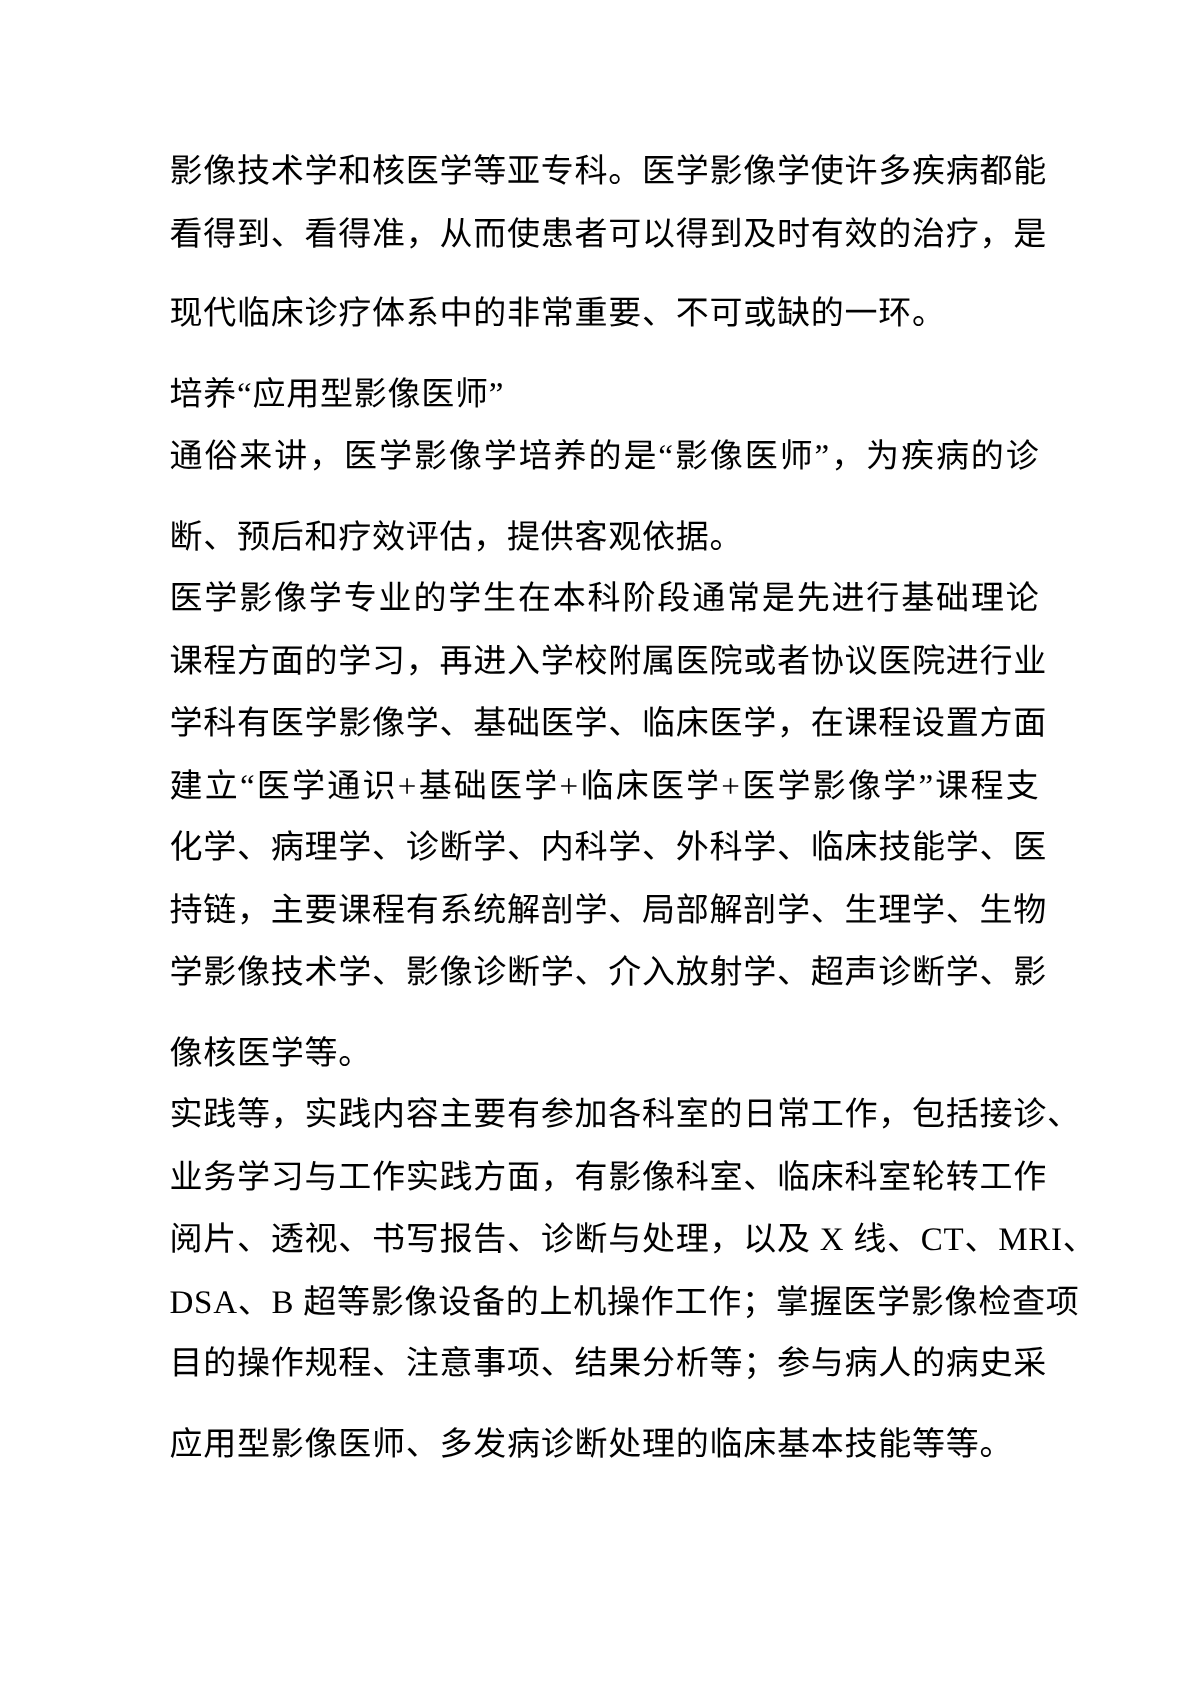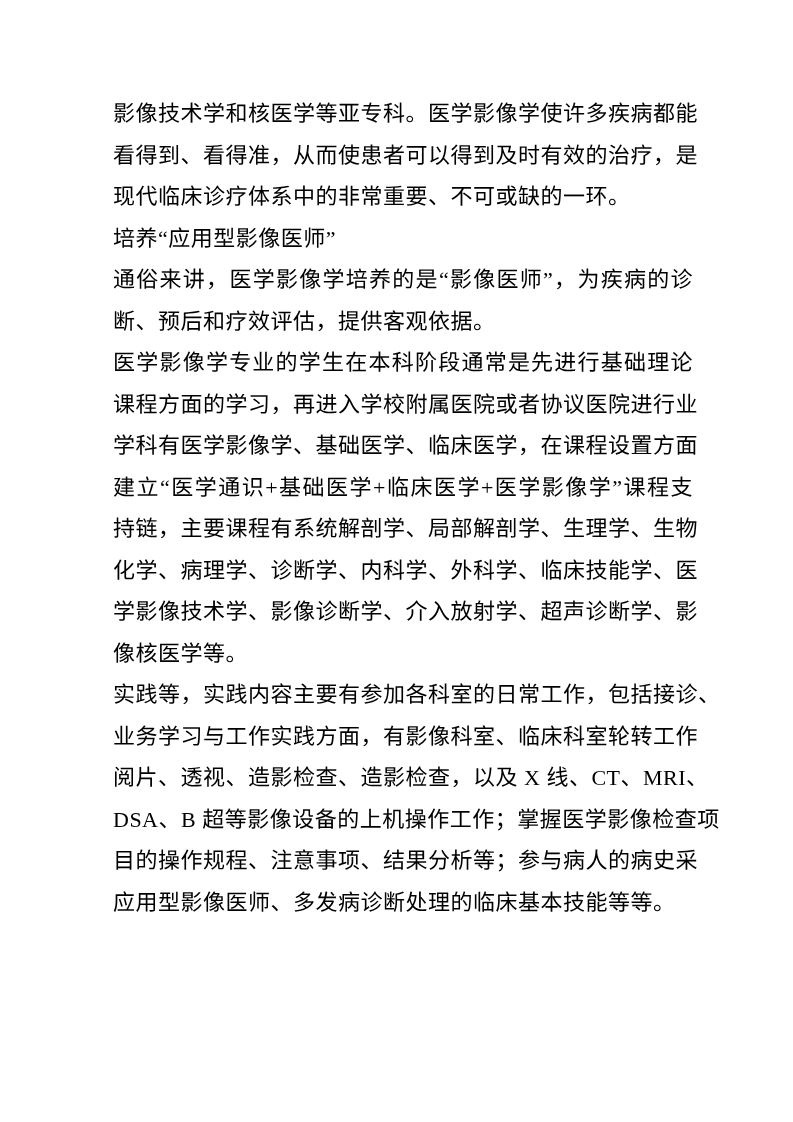--- a/index.html
+++ b/index.html
@@ -28,41 +28,42 @@
       letter-spacing: 0.5px;
     }
     .line {
       text-align: justify;
       text-align-last: justify;
       white-space: nowrap;
     }
     .line.short {
       text-align: left;
       text-align-last: left;
+      margin-top: 12px;
     }
   </style>
 </head>
 <body>
 
 <div class="page">
   <div class="text-block">
     <div class="line">影像技术学和核医学等亚专科。医学影像学使许多疾病都能</div>
     <div class="line">看得到、看得准，从而使患者可以得到及时有效的治疗，是</div>
     <div class="line short">现代临床诊疗体系中的非常重要、不可或缺的一环。</div>
     <div class="line short">培养“应用型影像医师”</div>
     <div class="line">通俗来讲，医学影像学培养的是“影像医师”，为疾病的诊</div>
     <div class="line short">断、预后和疗效评估，提供客观依据。</div>
     <div class="line">医学影像学专业的学生在本科阶段通常是先进行基础理论</div>
     <div class="line">课程方面的学习，再进入学校附属医院或者协议医院进行业</div>
     <div class="line">学科有医学影像学、基础医学、临床医学，在课程设置方面</div>
     <div class="line">建立“医学通识+基础医学+临床医学+医学影像学”课程支</div>
+    <div class="line">化学、病理学、诊断学、内科学、外科学、临床技能学、医</div>
     <div class="line">持链，主要课程有系统解剖学、局部解剖学、生理学、生物</div>
-    <div class="line">化学、病理学、诊断学、内科学、外科学、临床技能学、医</div>
     <div class="line">学影像技术学、影像诊断学、介入放射学、超声诊断学、影</div>
     <div class="line short">像核医学等。</div>
     <div class="line">实践等，实践内容主要有参加各科室的日常工作，包括接诊、</div>
     <div class="line">业务学习与工作实践方面，有影像科室、临床科室轮转工作</div>
-    <div class="line">阅片、透视、造影检查、造影检查，以及 X 线、CT、MRI、</div>
+    <div class="line">阅片、透视、书写报告、诊断与处理，以及 X 线、CT、MRI、</div>
     <div class="line">DSA、B 超等影像设备的上机操作工作；掌握医学影像检查项</div>
     <div class="line">目的操作规程、注意事项、结果分析等；参与病人的病史采</div>
     <div class="line short">应用型影像医师、多发病诊断处理的临床基本技能等等。</div>
   </div>
 </div>
 
 </body></html>

